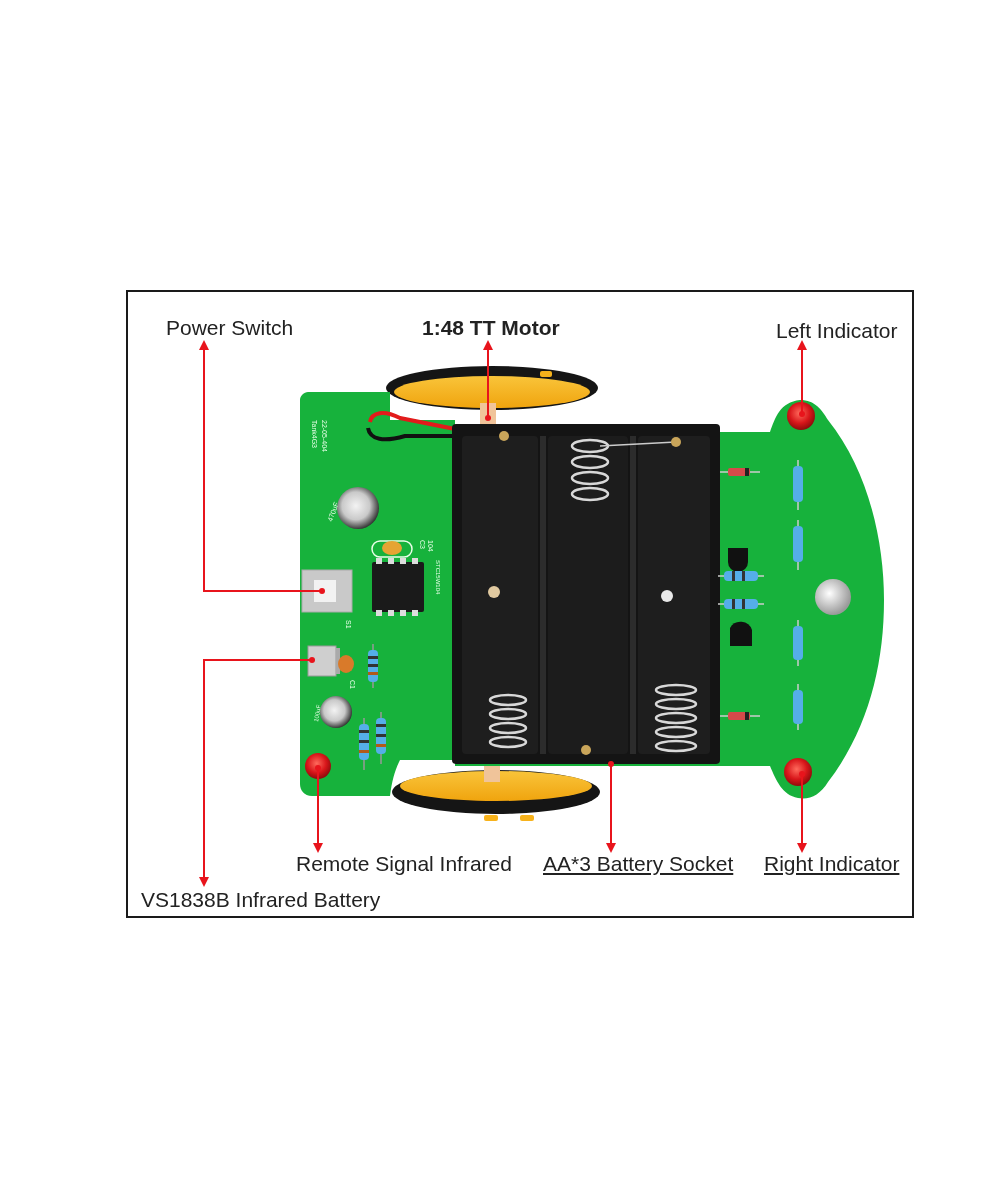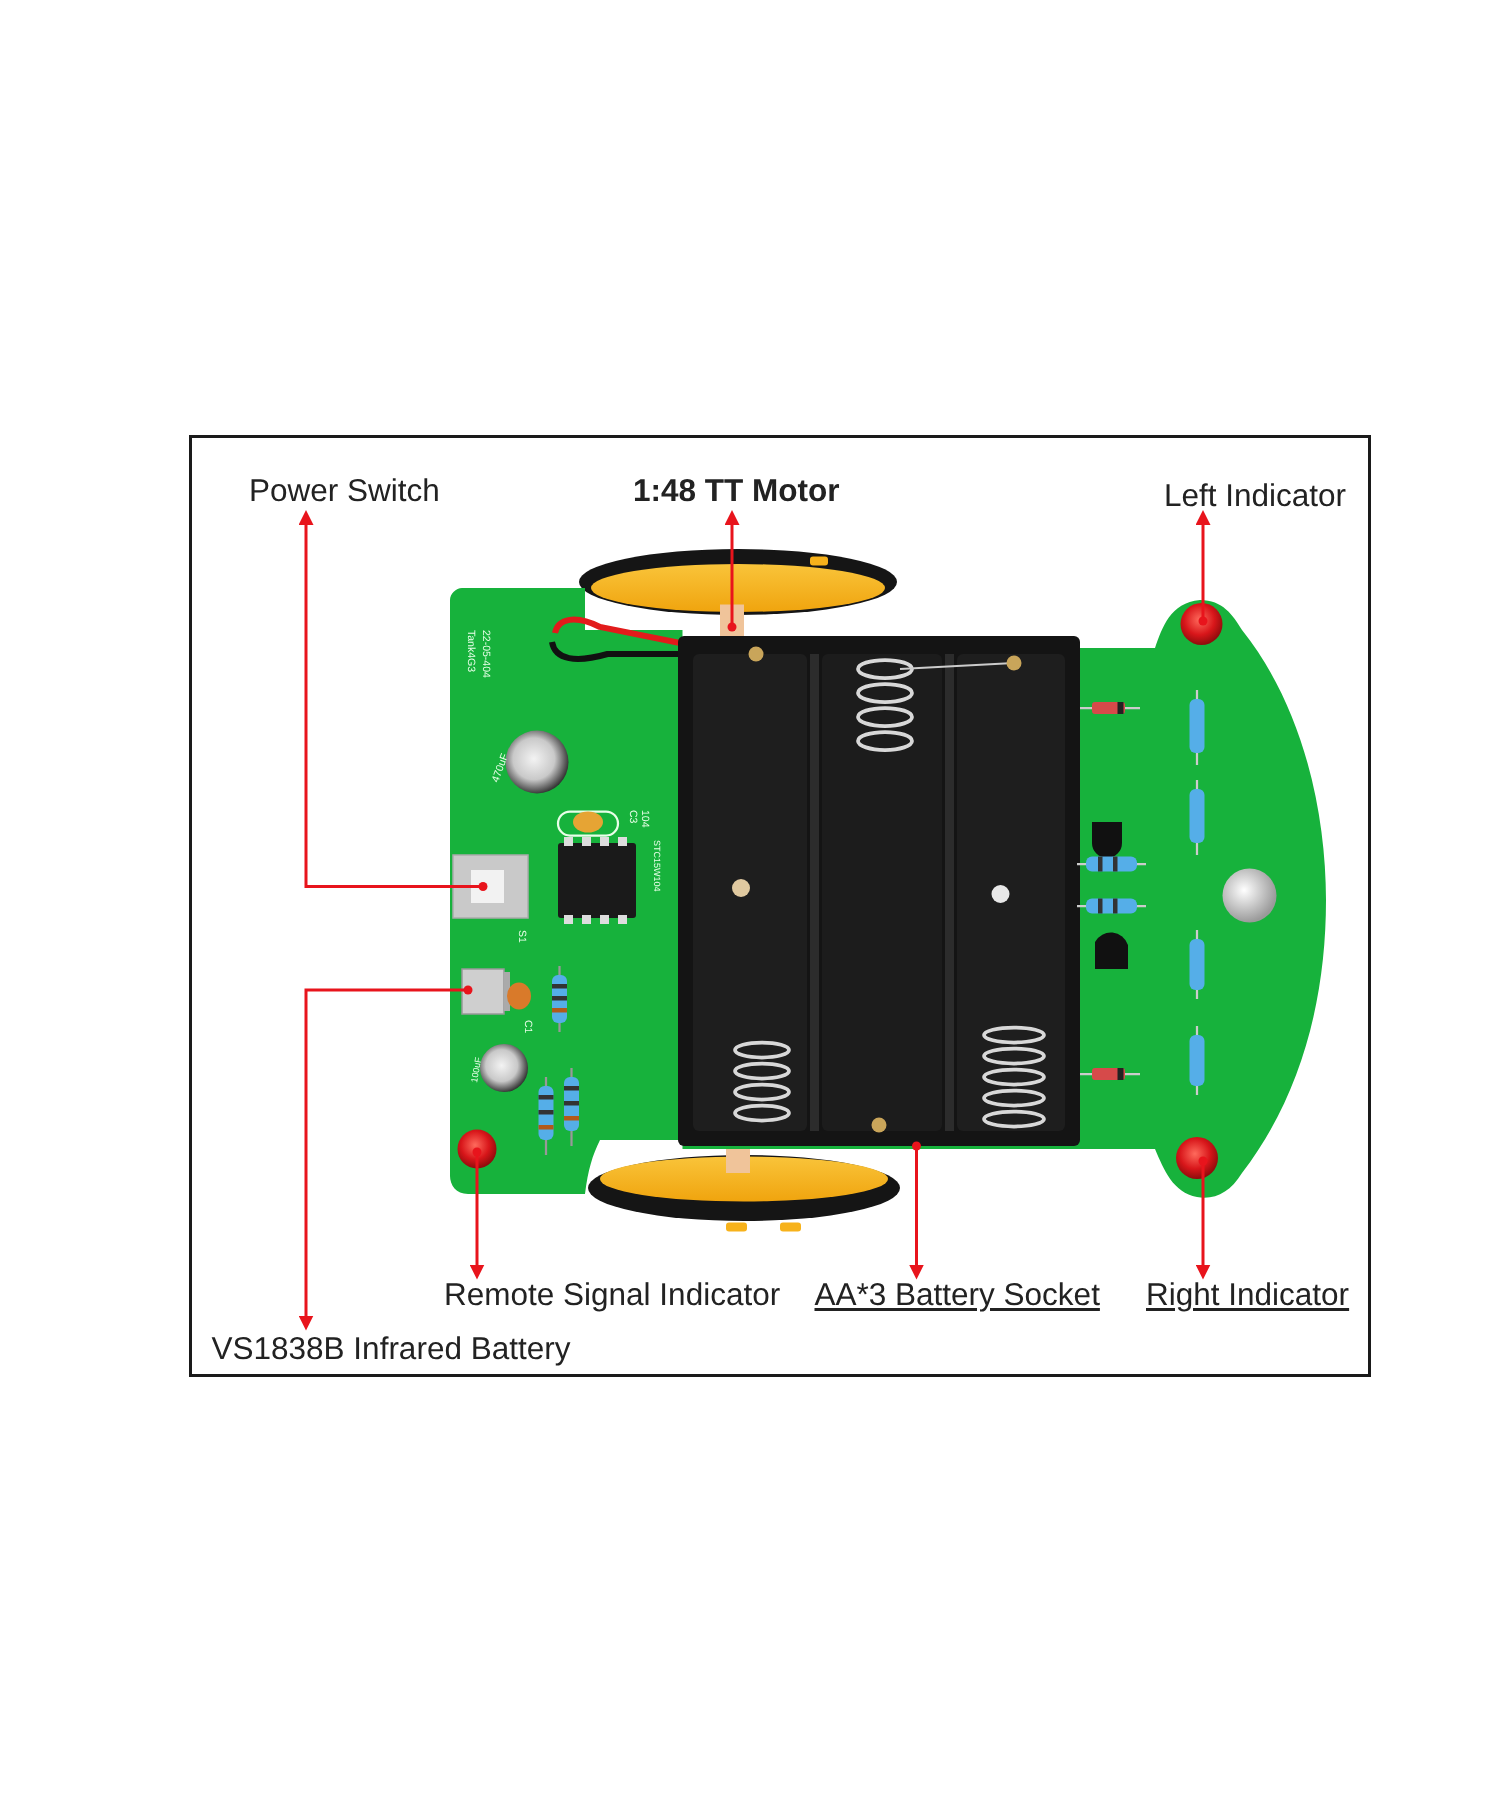--- a/index.html
+++ b/index.html
@@ -227,16 +227,16 @@
       <circle cx="312" cy="660" r="3"></circle>
     <circle cx="318" cy="768" r="3"></circle>
       <circle cx="611" cy="764" r="3"></circle>
       <circle cx="802" cy="774" r="3"></circle>
   </g>
 </svg>
 
 <div class="label" style="left:166px; top:316px;">Power Switch</div>
 <div class="label" style="left:422px; top:316px;font-weight:bold;">1:48 TT Motor</div>
 <div class="label" style="left:776px; top:319px;">Left Indicator</div>
-<div class="label" style="left:296px; top:852px;">Remote Signal Indicator</div>
+<div class="label" style="left:296px; top:852px;">Remote Signal Infrared</div>
 <div class="label" style="left:543px; top:852px;text-decoration:underline;">AA*3 Battery Socket</div>
 <div class="label" style="left:764px; top:852px;text-decoration:underline;">Right Indicator</div>
 <div class="label" style="left:141px; top:888px;">VS1838B Infrared Battery</div>
 
 </body></html>

